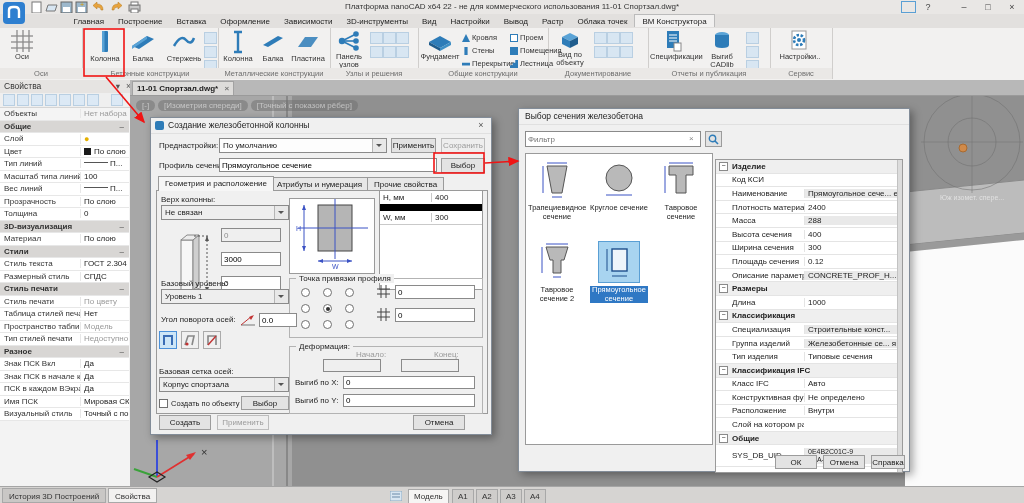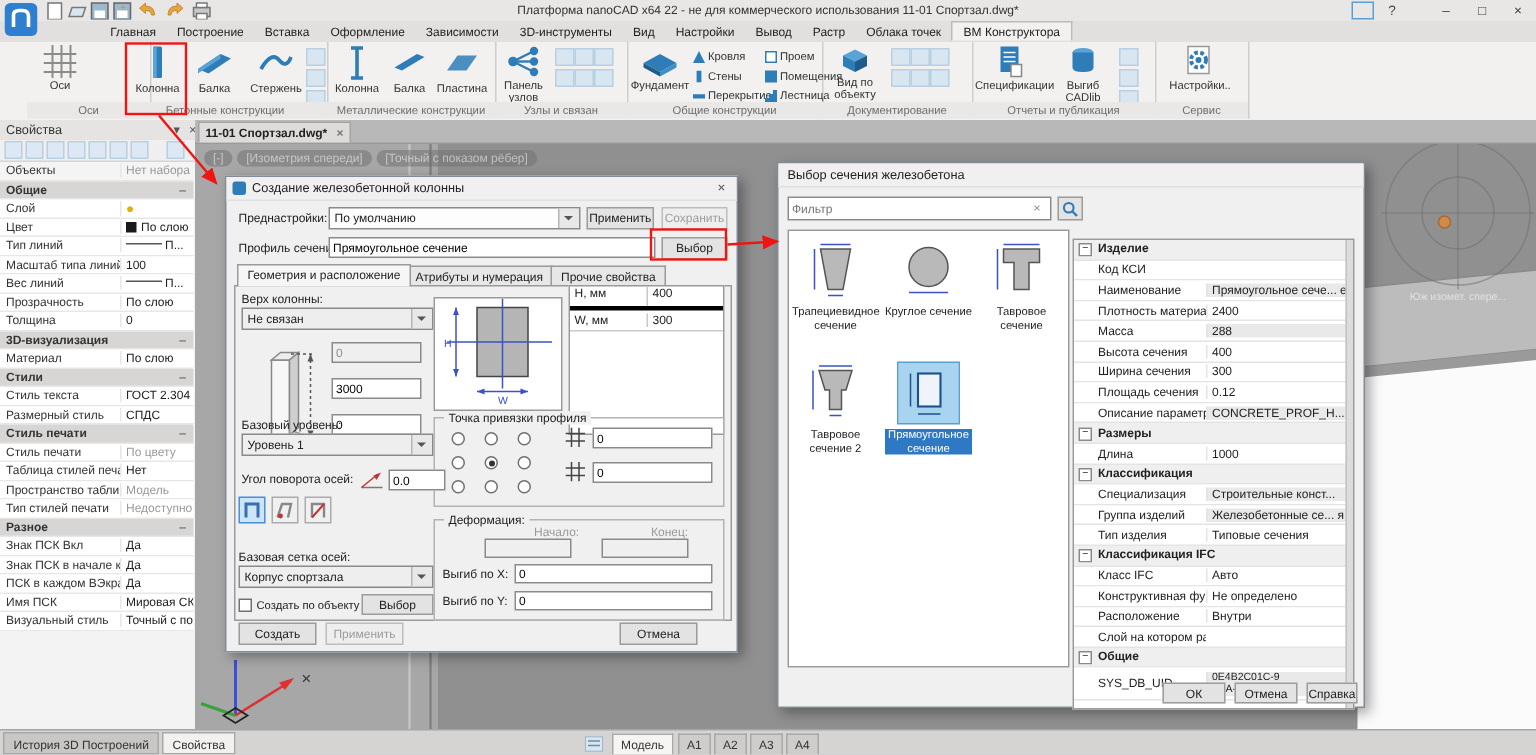--- a/index.html
+++ b/index.html
@@ -141,21 +141,21 @@
   <div class="a winbtn" style="right:28px">□</div>
   <div class="a winbtn" style="right:4px">×</div>
 
   <div class="a" id="ribbontabs">
     <span style="display:inline-block;width:64px"></span>
     <span class="rtab">Главная</span><span class="rtab">Построение</span><span class="rtab">Вставка</span><span class="rtab">Оформление</span><span class="rtab">Зависимости</span><span class="rtab">3D-инструменты</span><span class="rtab">Вид</span><span class="rtab">Настройки</span><span class="rtab">Вывод</span><span class="rtab">Растр</span><span class="rtab">Облака точек</span><span class="rtab on">ВМ Конструктора</span>
   </div>
 
   <div class="a" id="ribbon">
 
-    <div class="a rgroup" style="left:18px;width:82px">
+    <div class="a rgroup" style="left:0;width:82px">
       <div class="a bigbtn" style="left:2px;width:40px">
         <svg width="22" height="22">
             <g stroke="#8b8b8b" stroke-width="1.3">
               <line x1="6" y1="0" x2="6" y2="22"></line>
               <line x1="12" y1="0" x2="12" y2="22"></line>
               <line x1="18" y1="0" x2="18" y2="22"></line>
               <line x1="0" y1="6" x2="22" y2="6"></line>
               <line x1="0" y1="12" x2="22" y2="12"></line>
               <line x1="0" y1="18" x2="22" y2="18"></line>
             </g>
@@ -232,21 +232,21 @@
         <span>Панель узлов</span>
       </div>
       <div class="a" style="left:40px;top:4px;display:grid;grid-template-columns:11px 11px 11px;gap:2px">
         <span class="mini"></span>
           <span class="mini"></span>
           <span class="mini"></span>
           <span class="mini"></span>
           <span class="mini"></span>
           <span class="mini"></span>
       </div>
-      <div class="a gstrip">Узлы и связан</div>
+      <div class="a gstrip">Узлы и решения</div>
     </div>
 
     <div class="a rgroup" style="left:418px;width:130px">
       <div class="a bigbtn" style="left:2px;width:40px">
         <svg width="26" height="22">
             <polygon points="2,12 13,6 24,12 13,18" fill="#2e7cb8"></polygon>
             <polygon points="2,12 13,18 13,21 2,15" fill="#1f5c8c"></polygon>
             <polygon points="24,12 13,18 13,21 24,15" fill="#3f8fc5"></polygon>
           </svg>
         <span>Фундамент</span>
@@ -543,21 +543,21 @@
         </g>
       <polygon points="14,6 12,11 16,11" fill="#3b52c4"></polygon>
         <polygon points="14,52 12,47 16,47" fill="#3b52c4"></polygon>
       <polygon points="28,62 33,60 33,64" fill="#3b52c4"></polygon>
         <polygon points="62,62 57,60 57,64" fill="#3b52c4"></polygon>
       <text x="6" y="32" font-size="7" fill="#3b52c4">H</text>
       <text x="42" y="70" font-size="7" fill="#3b52c4">W</text>
     </svg>
 
     <div class="a" style="left:228px;top:72px;width:102px;height:98px;background:#fff;border:1px solid #9a9a9a">
-      <div style="display:flex;height:13px;border-bottom:3px solid #000000;font-size:8px;">
+      <div style="display:flex;height:13px;border-bottom:7px solid #000000;font-size:8px;align-items:center">
         <span style="width:52px;padding-left:3px;border-right:1px solid #c9c9c9;box-sizing:border-box">Н, мм</span>
         <span style="padding-left:3px">400</span>
       </div>
       <div style="display:flex;height:13px;border-bottom:1px solid #c9c9c9;font-size:8px;align-items:center">
         <span style="width:52px;padding-left:3px;border-right:1px solid #c9c9c9;box-sizing:border-box">W, мм</span>
         <span style="padding-left:3px">300</span>
       </div>
     </div>
 
     <span class="a lbl" style="left:10px;top:161px">Базовый уровень:</span>

